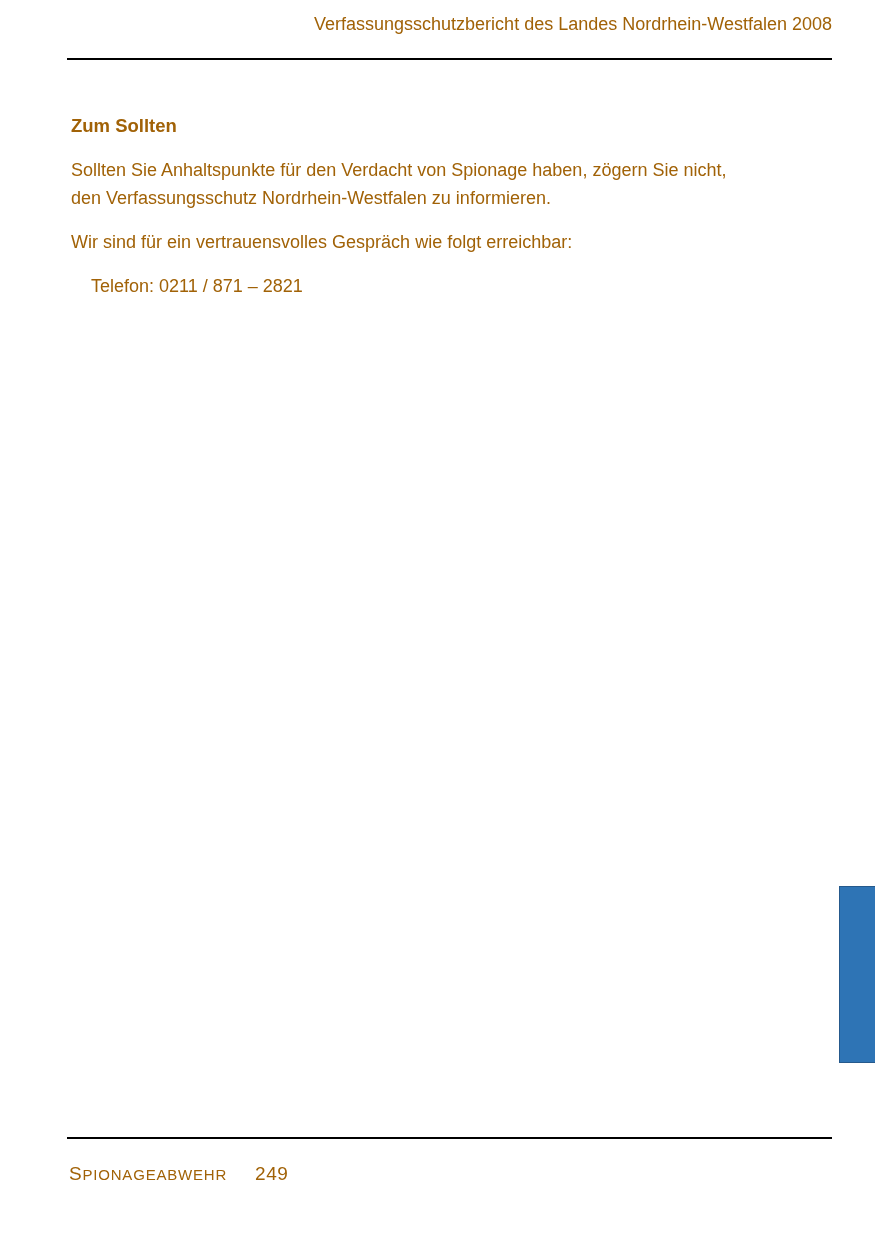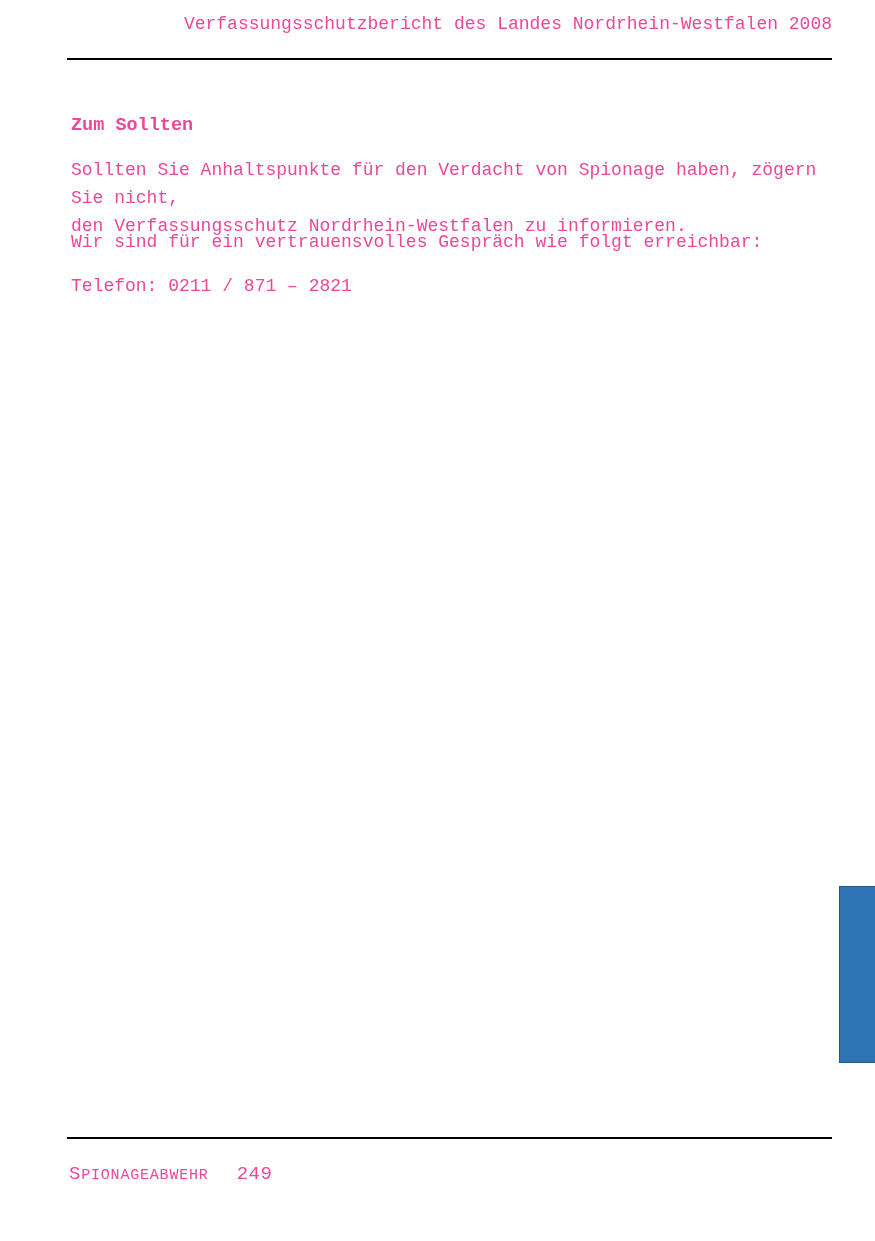--- a/index.html
+++ b/index.html
@@ -6,22 +6,22 @@
     margin: 0;
     padding: 0;
     background: #ffffff;
   }
   .page {
     position: relative;
     width: 875px;
     height: 1191px;
     background: #ffffff;
     overflow: hidden;
-    font-family: Liberation Mono, monospace;
-    color: #ec4899;
+    font-family: Liberation Sans, sans-serif;
+    color: #a16207;
   }
   .header-title {
     position: absolute;
     top: 13px;
     left: 69px;
     width: 763px;
     text-align: right;
     font-size: 18px;
     line-height: 22px;
     white-space: nowrap;
@@ -47,21 +47,21 @@
   }
   .para {
     position: absolute;
     left: 71px;
     width: 768px;
     font-size: 18px;
     line-height: 28px;
   }
   .para-1 { top: 156px; }
   .para-2 { top: 228px; }
-  .para-phone { top: 272px; white-space: nowrap; }
+  .para-phone { top: 272px; white-space: nowrap; margin-left: 20px; }
   .para-email { top: 319px; white-space: nowrap; }
 
   .edge-tab {
     position: absolute;
     left: 839px;
     top: 886px;
     width: 36px;
     height: 177px;
     background: #2e74b5;
     border-top: 1px solid #25598c;

